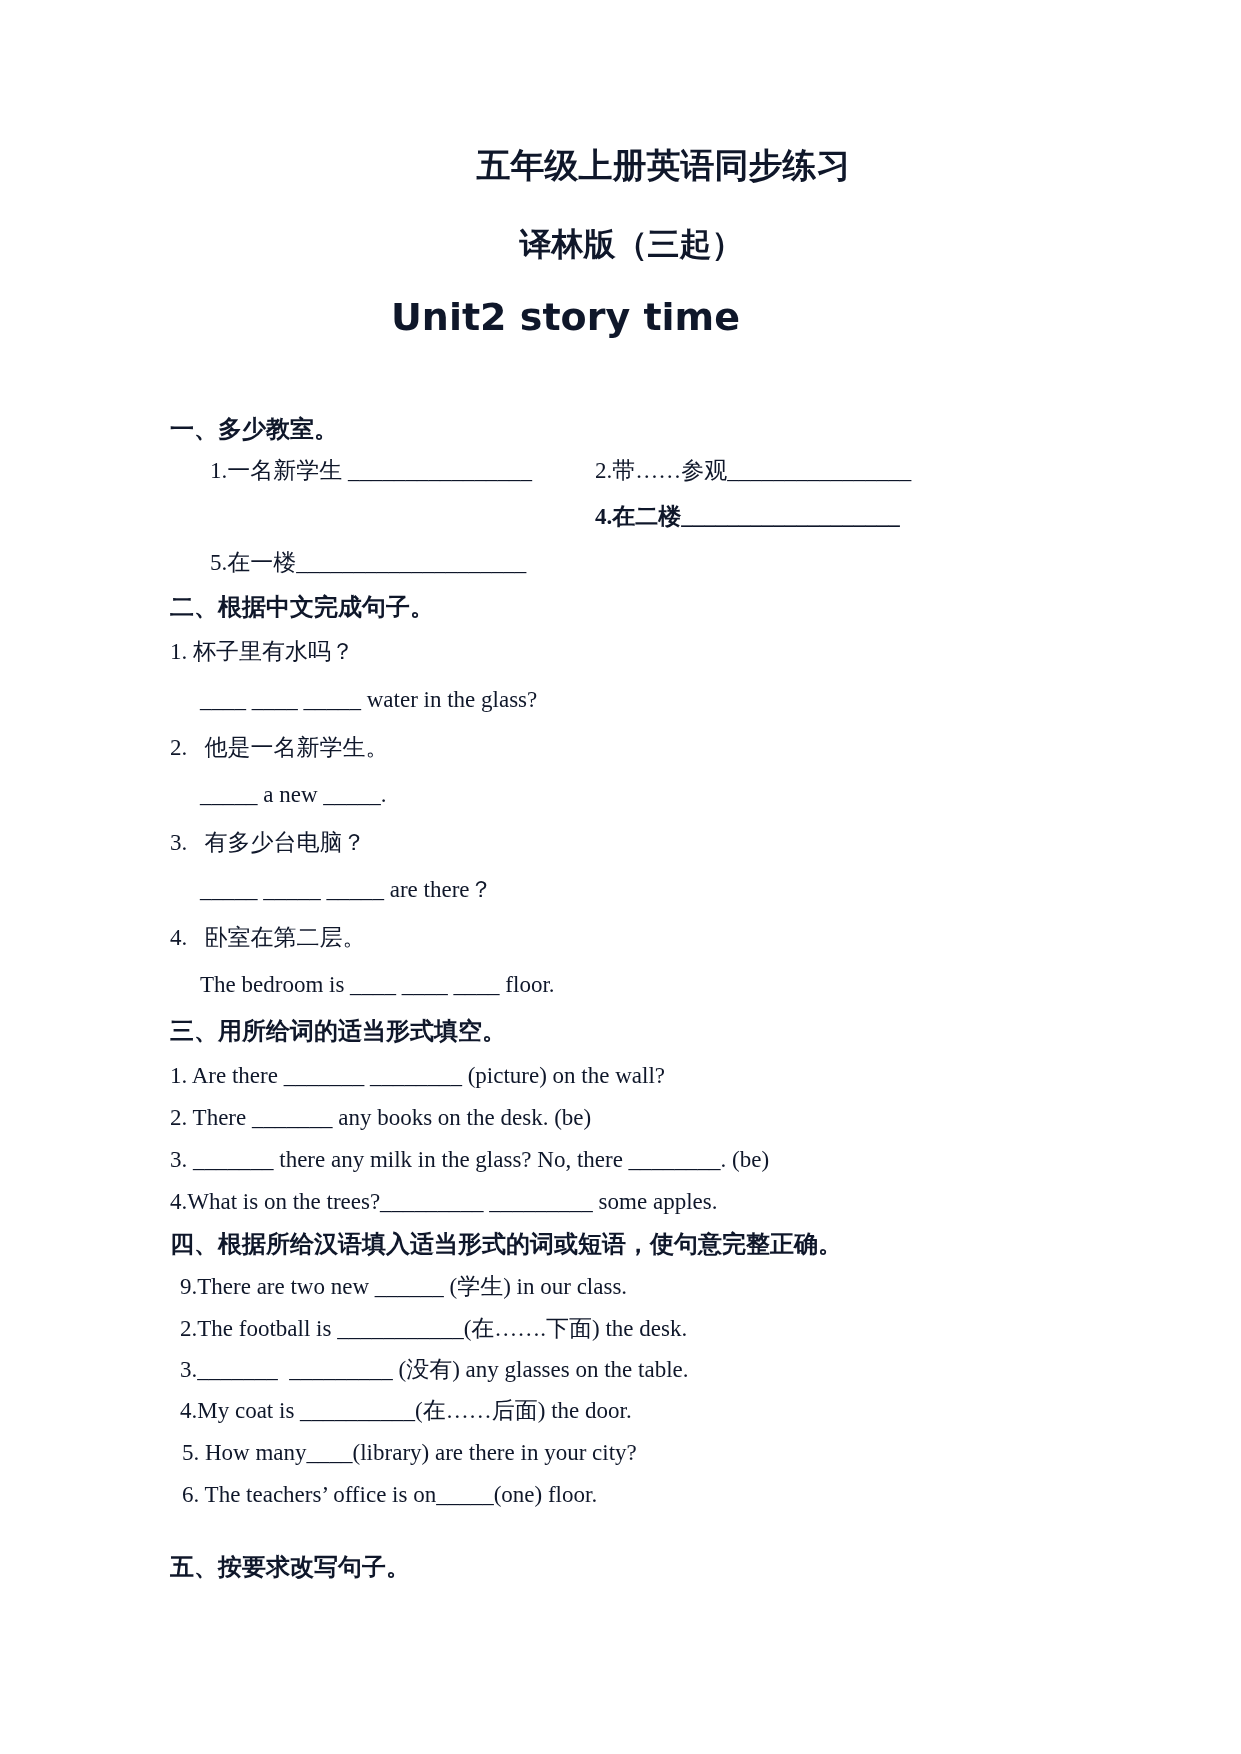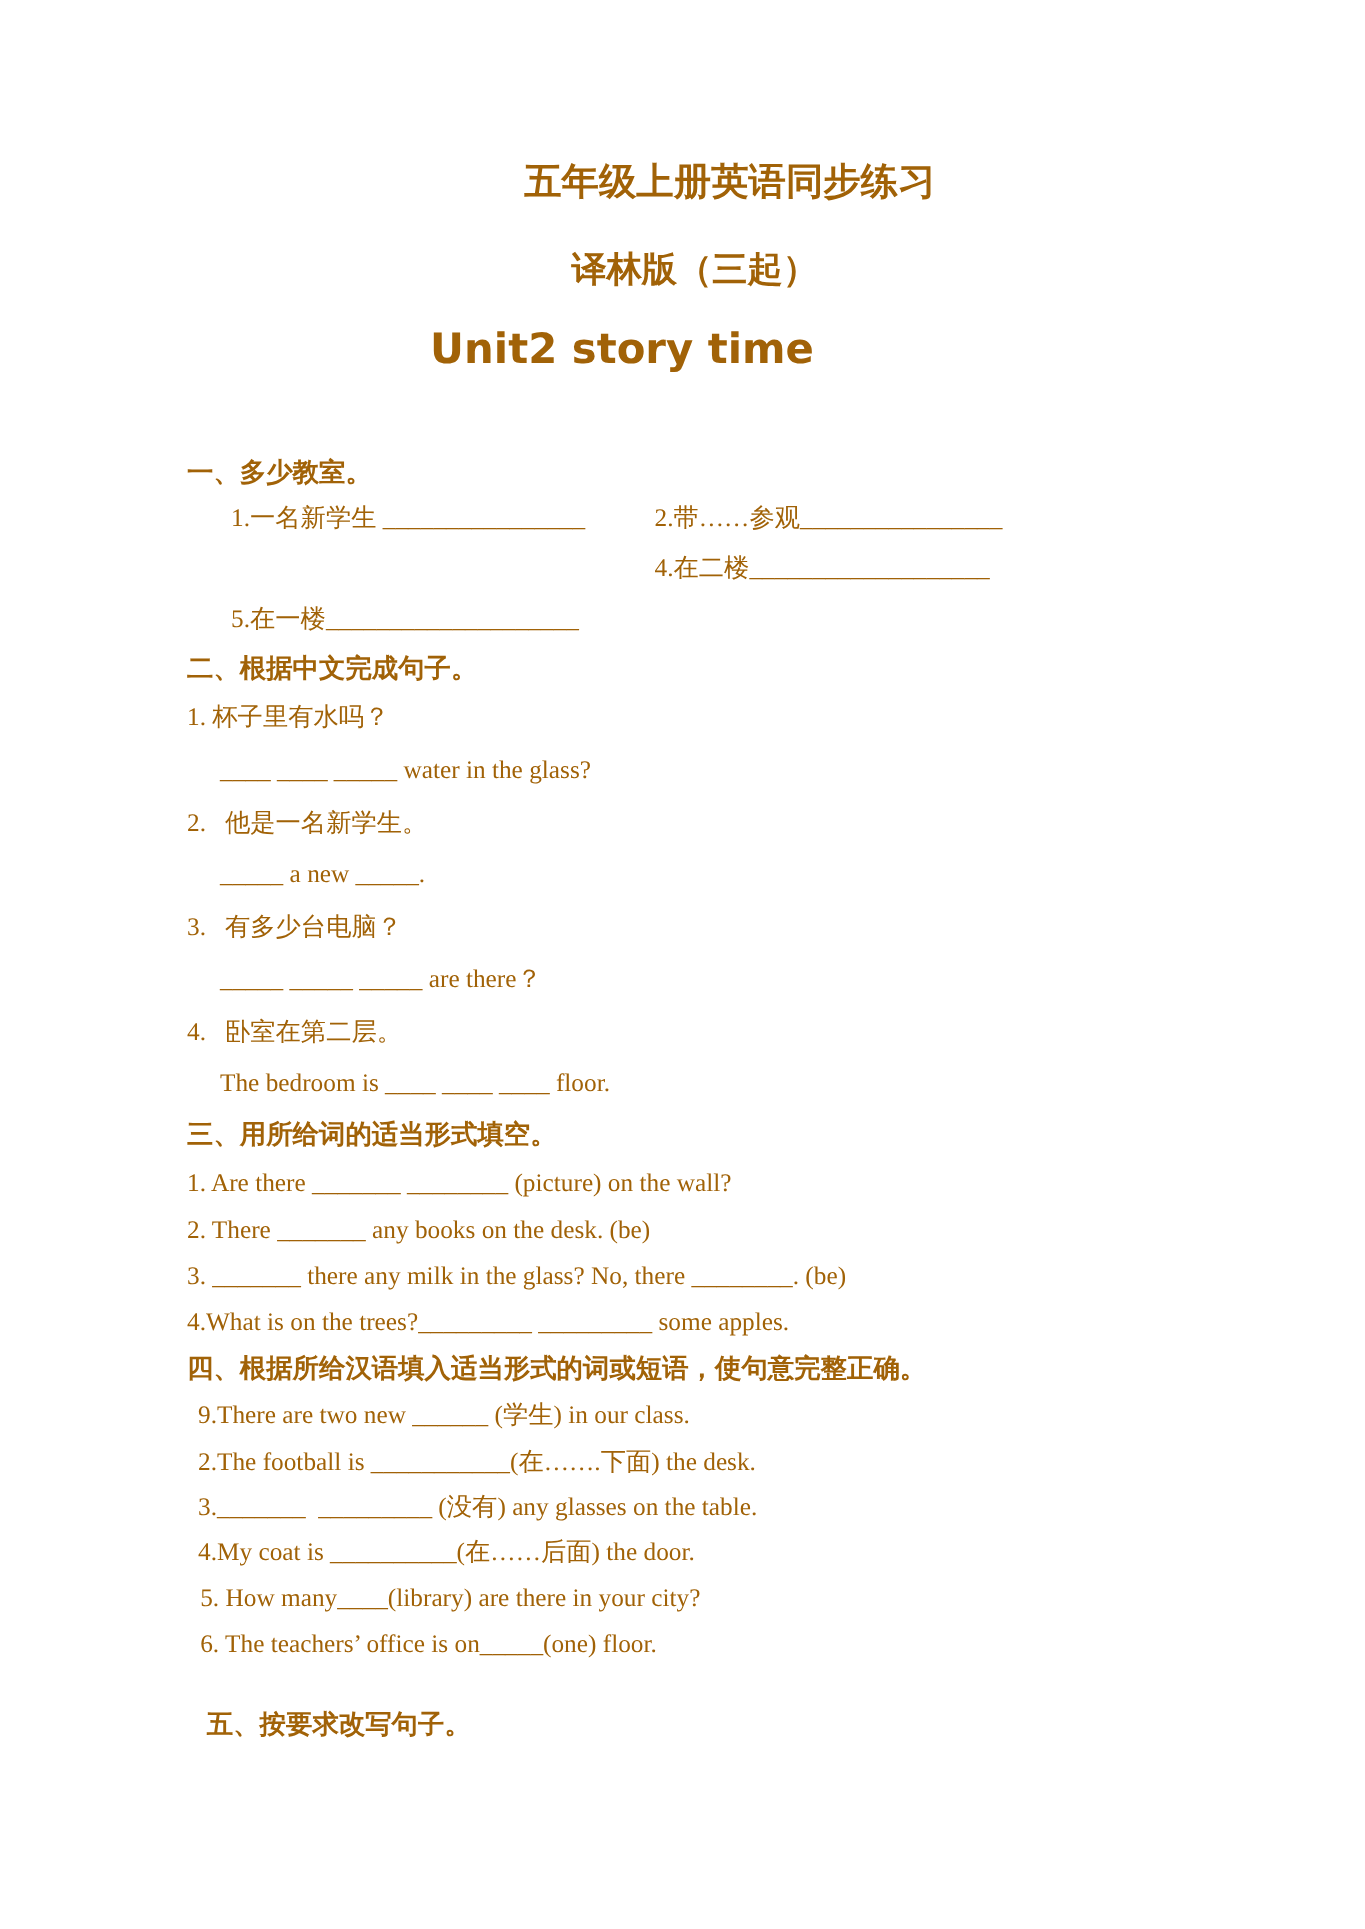--- a/index.html
+++ b/index.html
@@ -2,21 +2,21 @@
 <html><head>
 <meta charset="utf-8">
 <style>
   html,body{margin:0;padding:0;background:#ffffff;}
   .page{
     position:relative;
     width:1223px;
     height:1754px;
     background:#ffffff;
     overflow:hidden;
-    color:#a16207;
+    color:#0f172a;
     font-family:"Liberation Serif","DejaVu Serif",serif;
   }
   .t{position:absolute;white-space:pre;line-height:1.15;}
   .doc-title{
     left:0;width:100%;text-align:center;
     font-family:"DejaVu Sans","Liberation Sans",sans-serif;
     font-weight:bold;
   }
   .sec-heading{
     font-family:"DejaVu Sans","Liberation Sans",sans-serif;
@@ -32,21 +32,21 @@
 
   <div class="t doc-title" style="top:146px;left:52px;font-size:34px;">五年级上册英语同步练习</div>
   <div class="t doc-title" style="top:226px;left:20px;font-size:32px;">译林版（三起）</div>
   <div class="t doc-title" style="top:296px;left:-46px;font-size:38px;">Unit2 story time</div>
 
   <div class="t sec-heading" style="top:416px;left:170px;">一、多少教室。</div>
 
   <div class="t body-line" style="top:458px;left:210px;">1.一名新学生 ________________</div>
   <div class="t body-line" style="top:458px;left:595px;">2.带……参观________________</div>
 
-  <div class="t body-line" style="top:504px;left:595px;">4.在二楼___________________</div>
+  <div class="t body-line" style="top:504px;left:595px;font-weight:bold;">4.在二楼___________________</div>
 
   <div class="t body-line" style="top:550px;left:210px;">5.在一楼____________________</div>
 
   <div class="t sec-heading" style="top:594px;left:170px;">二、根据中文完成句子。</div>
 
   <div class="t body-line" style="top:639px;left:170px;">1. 杯子里有水吗？</div>
   <div class="t body-line" style="top:687px;left:200px;">____ ____ _____ water in the glass?</div>
   <div class="t body-line" style="top:735px;left:170px;">2.   他是一名新学生。</div>
   <div class="t body-line" style="top:782px;left:200px;">_____ a new _____.</div>
   <div class="t body-line" style="top:830px;left:170px;">3.   有多少台电脑？</div>
@@ -63,15 +63,15 @@
 
   <div class="t sec-heading" style="top:1231px;left:170px;">四、根据所给汉语填入适当形式的词或短语，使句意完整正确。</div>
 
   <div class="t body-line" style="top:1274px;left:180px;">9.There are two new ______ (学生) in our class.</div>
   <div class="t body-line" style="top:1316px;left:180px;">2.The football is ___________(在…….下面) the desk.</div>
   <div class="t body-line" style="top:1357px;left:180px;">3._______  _________ (没有) any glasses on the table.</div>
   <div class="t body-line" style="top:1398px;left:180px;">4.My coat is __________(在……后面) the door.</div>
   <div class="t body-line" style="top:1440px;left:182px;">5. How many____(library) are there in your city?</div>
   <div class="t body-line" style="top:1482px;left:182px;">6. The teachers’ office is on_____(one) floor.</div>
 
-  <div class="t sec-heading" style="top:1554px;left:188px;">五、按要求改写句子。</div>
+  <div class="t sec-heading" style="top:1554px;left:170px;">五、按要求改写句子。</div>
 
 </div>
 
 </body></html>

